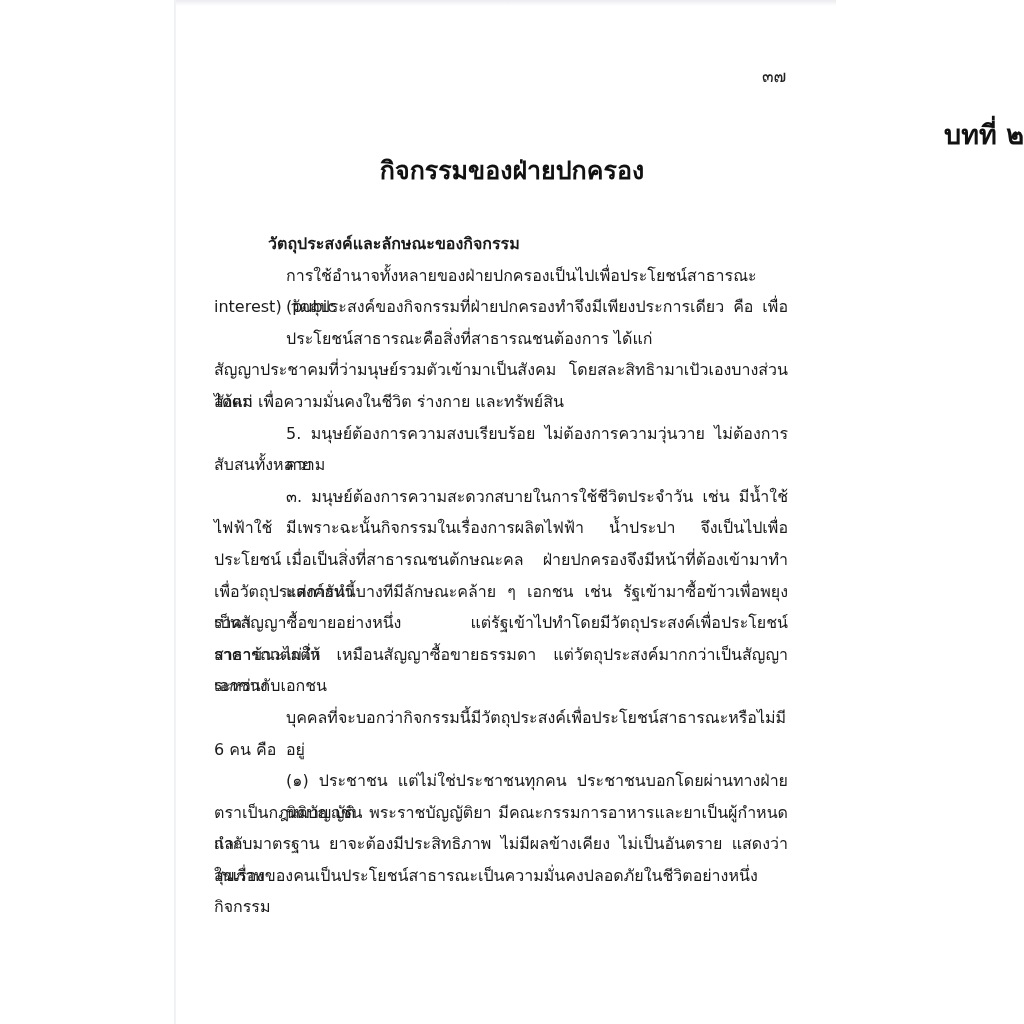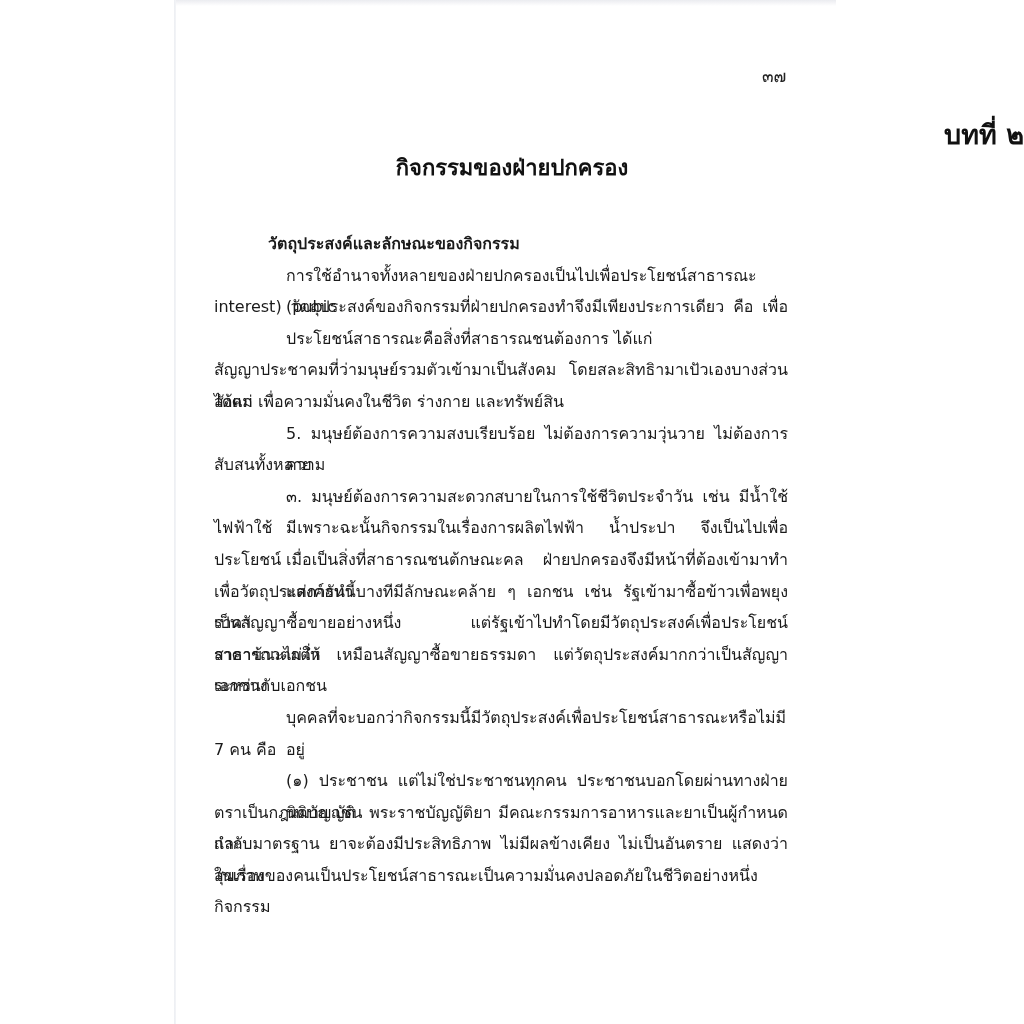--- a/index.html
+++ b/index.html
@@ -56,21 +56,21 @@
     font-size: 27px;
     font-weight: bold;
     color: #111;
   }
   .chapter-title {
     position: absolute;
     left: 0;
     width: 1024px;
     top: 150px;
     text-align: center;
-    font-size: 22px;
+    font-size: 25px;
     font-weight: bold;
     color: #111;
   }
   .content {
     position: absolute;
     left: 214px;
     top: 228px;
     width: 574px;
     font-size: 16px;
     line-height: 31.6px;
@@ -116,18 +116,18 @@
   <span class="line indent2 justify">5.  มนุษย์ต้องการความสงบเรียบร้อย ไม่ต้องการความวุ่นวาย ไม่ต้องการความ</span>
   <span class="line">สับสนทั้งหลาย</span>
   <span class="line indent2 justify">๓.  มนุษย์ต้องการความสะดวกสบายในการใช้ชีวิตประจำวัน เช่น มีน้ำใช้ มี</span>
   <span class="line justify">ไฟฟ้าใช้ เพราะฉะนั้นกิจกรรมในเรื่องการผลิตไฟฟ้า น้ำประปา จึงเป็นไปเพื่อประโยชน์</span>
   <span class="line indent2 justify">เมื่อเป็นสิ่งที่สาธารณชนต้กษณะคล ฝ่ายปกครองจึงมีหน้าที่ต้องเข้ามาทำ แต่การทำ</span>
   <span class="line justify">เพื่อวัตถุประสงค์อันนี้บางทีมีลักษณะคล้าย ๆ เอกชน เช่น รัฐเข้ามาซื้อข้าวเพื่อพยุงราคา</span>
   <span class="line justify">เป็นสัญญาซื้อขายอย่างหนึ่ง แต่รัฐเข้าไปทำโดยมีวัตถุประสงค์เพื่อประโยชน์สาธารณะไม่ให้</span>
   <span class="line justify">ราคาข้าวตกต่ำ เหมือนสัญญาซื้อขายธรรมดา แต่วัตถุประสงค์มากกว่าเป็นสัญญาระหว่าง</span>
   <span class="line">เอกชนกับเอกชน</span>
   <span class="line indent2 justify">บุคคลที่จะบอกว่ากิจกรรมนี้มีวัตถุประสงค์เพื่อประโยชน์สาธารณะหรือไม่มีอยู่</span>
-  <span class="line">7 คน คือ</span>
+  <span class="line">6 คน คือ</span>
   <span class="line indent2 justify">(๑) ประชาชน แต่ไม่ใช่ประชาชนทุกคน ประชาชนบอกโดยผ่านทางฝ่ายนิติบัญญัติ</span>
   <span class="line justify">ตราเป็นกฎหมาย เช่น พระราชบัญญัติยา มีคณะกรรมการอาหารและยาเป็นผู้กำหนดและ</span>
   <span class="line justify">กำกับมาตรฐาน ยาจะต้องมีประสิทธิภาพ ไม่มีผลข้างเคียง ไม่เป็นอันตราย แสดงว่าในเรื่อง</span>
   <span class="line justify">สุขภาพของคนเป็นประโยชน์สาธารณะเป็นความมั่นคงปลอดภัยในชีวิตอย่างหนึ่ง กิจกรรม</span>
 </div>
 
 </body></html>

